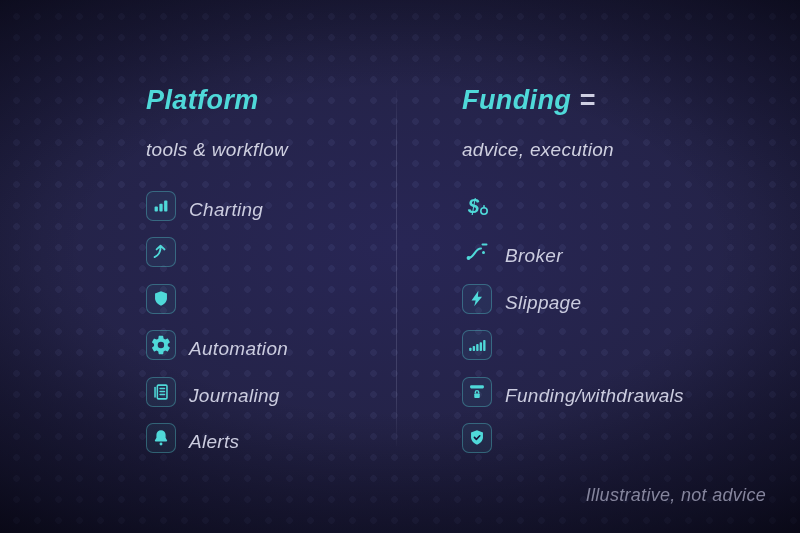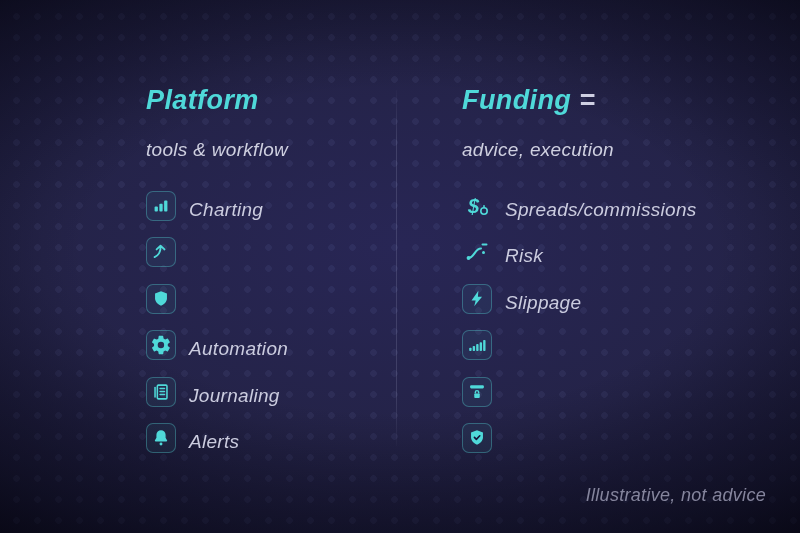--- a/index.html
+++ b/index.html
@@ -153,33 +153,32 @@
     <div class="items">
 
       <div class="item">
         <span class="icon-box noborder">
           <svg width="26" height="26" viewBox="0 0 26 26">
             <text x="4" y="20" font-family="Liberation Sans, sans-serif" font-size="20" font-weight="bold" fill="#4fd9d9">$</text>
             <circle cx="20" cy="18" r="3.2" fill="none" stroke="#4fd9d9" stroke-width="1.6"></circle>
             <path d="M20 12.8 V14.6" stroke="#4fd9d9" stroke-width="1.6" stroke-linecap="round"></path>
           </svg>
         </span>
-        <span class="item-label">Spreads/commissions</span>
       </div>
 
       <div class="item">
         <span class="icon-box noborder">
           <svg width="26" height="26" viewBox="0 0 26 26" fill="none" stroke="#4fd9d9" stroke-width="2" stroke-linecap="round">
             <path d="M4.5 19 C10.5 19 10.5 9.5 17 9.5"></path>
             <circle cx="4.5" cy="19" r="1.9" fill="#4fd9d9" stroke="none"></circle>
             <path d="M18.5 5.5 H22.5"></path>
             <circle cx="19.5" cy="13.5" r="1.5" fill="#4fd9d9" stroke="none"></circle>
           </svg>
         </span>
-        <span class="item-label">Risk</span>
+        <span class="item-label">Broker</span>
       </div>
 
       <div class="item">
         <span class="icon-box">
           <svg width="22" height="22" viewBox="0 0 24 24">
             <path d="M13.5 3 L6 13.5 H10.5 L9 20 L17.5 9.5 H13 Z" fill="#4fd9d9"></path>
           </svg>
         </span>
         <span class="item-label">Slippage</span>
       </div>
@@ -197,20 +196,21 @@
       </div>
 
       <div class="item">
         <span class="icon-box">
           <svg width="22" height="22" viewBox="0 0 24 24">
             <rect x="4.5" y="4.5" width="15" height="3.6" rx="1.2" fill="#4fd9d9"></rect>
             <path d="M10.2 13.5 V12.3 a1.8 1.8 0 0 1 3.6 0 V13.5" fill="none" stroke="#4fd9d9" stroke-width="1.6"></path>
             <rect x="9" y="13.5" width="6" height="5" rx="1" fill="#4fd9d9"></rect>
           </svg>
         </span>
+        <span class="item-label">Funding/withdrawals</span>
       </div>
 
       <div class="item">
         <span class="icon-box">
           <svg width="22" height="22" viewBox="0 0 24 24">
             <path d="M12 3.5 L18.5 6 V11.2 C18.5 15.8 14.4 18.3 12 19.3 C9.6 18.3 5.5 15.8 5.5 11.2 V6 Z" fill="#4fd9d9"></path>
             <path d="M9.2 11.4 L11.3 13.5 L15 9.6" fill="none" stroke="#16163a" stroke-width="1.8" stroke-linecap="round" stroke-linejoin="round"></path>
           </svg>
         </span>
       </div>

